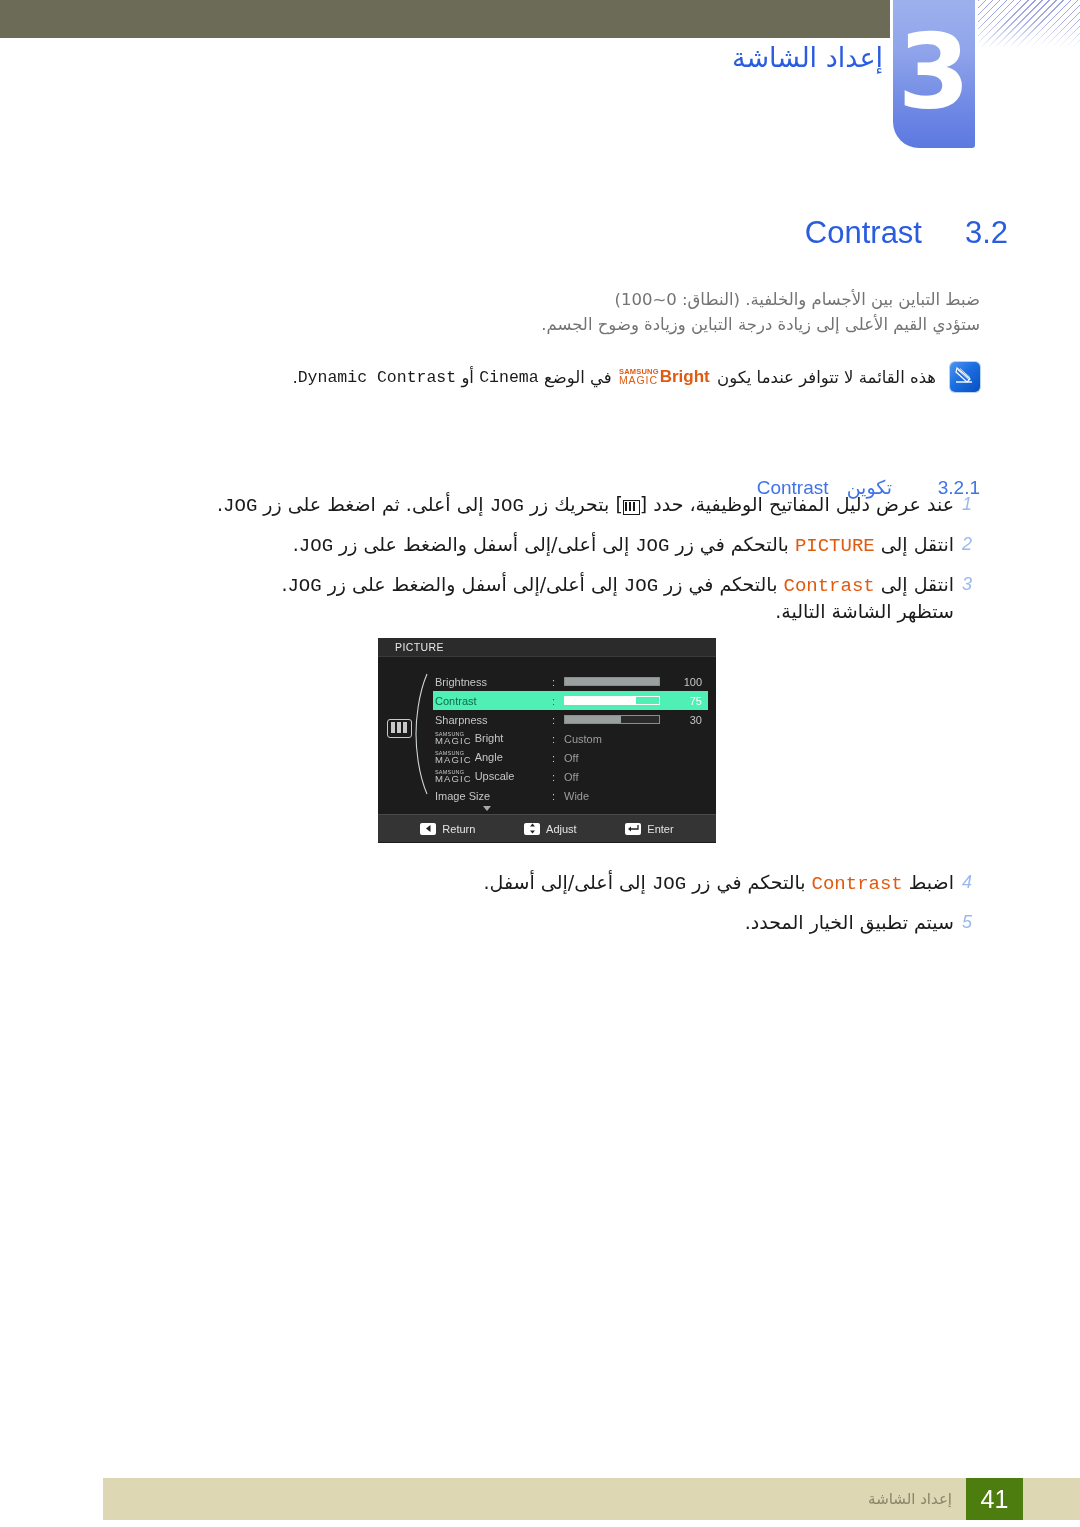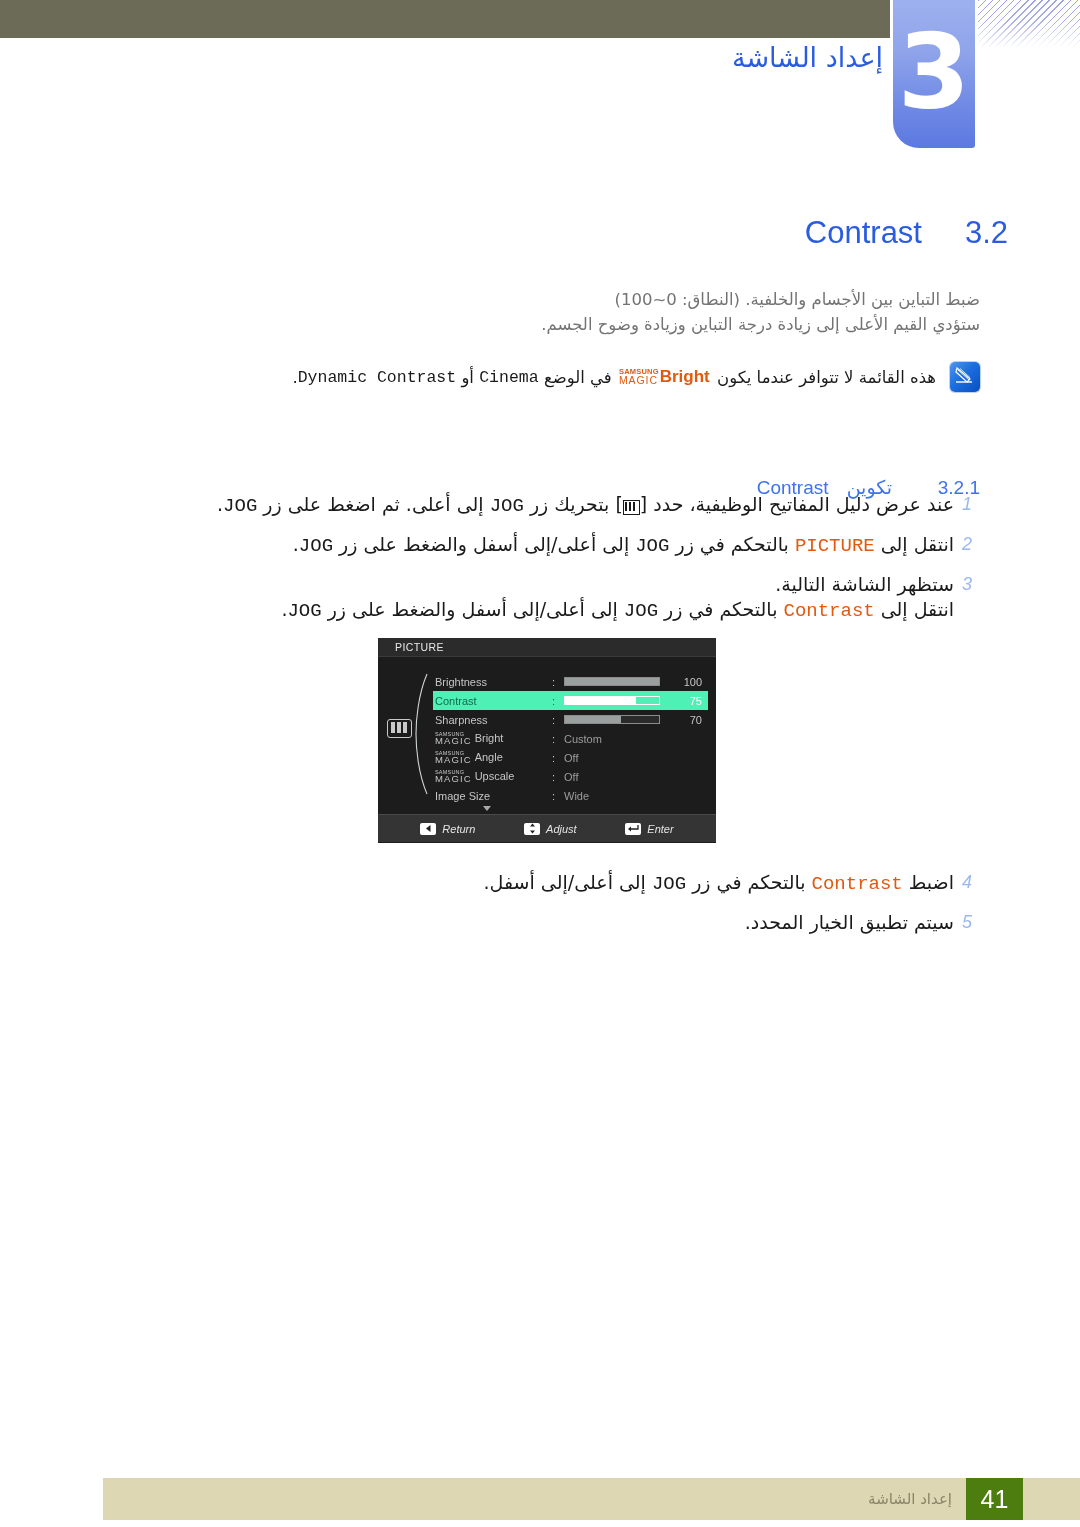--- a/index.html
+++ b/index.html
@@ -397,21 +397,20 @@
   }
   .osd-footer {
     height: 28px;
     background: #343434;
     border-top: 1px solid #4a4a4a;
     display: flex;
     align-items: center;
     justify-content: space-around;
     padding: 0 18px;
     box-sizing: border-box;
-    font-style: italic;
   }
   .osd-fbtn {
     display: flex;
     align-items: center;
     gap: 6px;
     color: #e4e4e4;
     font-size: 11px;
   }
   .osd-fkey {
     width: 16px;
@@ -527,22 +526,22 @@
     </div>
     <div class="step">
       <div class="step-num">2</div>
       <div class="step-body">
         <div class="sline"><span>انتقل إلى </span><span class="ltr lat orange">PICTURE</span><span> بالتحكم في زر </span><span class="ltr lat">JOG</span><span> إلى أعلى/إلى أسفل والضغط على زر </span><span class="ltr lat">JOG</span><span>.</span></div>
       </div>
     </div>
     <div class="step">
       <div class="step-num">3</div>
       <div class="step-body">
+        <div class="sline"><span>انتقل إلى </span><span class="ltr lat orange">Contrast</span><span> بالتحكم في زر </span><span class="ltr lat">JOG</span><span> إلى أعلى/إلى أسفل والضغط على زر </span><span class="ltr lat">JOG</span><span>.</span></div>
         <div class="sline"><span>ستظهر الشاشة التالية.</span></div>
-        <div class="sline"><span>انتقل إلى </span><span class="ltr lat orange">Contrast</span><span> بالتحكم في زر </span><span class="ltr lat">JOG</span><span> إلى أعلى/إلى أسفل والضغط على زر </span><span class="ltr lat">JOG</span><span>.</span></div>
       </div>
     </div>
   </div>
 
 <div class="osd">
   <div class="osd-titlebar">
     <span>PICTURE</span>
   </div>
   <div class="osd-body">
     <div class="osd-sideicon">
@@ -569,21 +568,21 @@
             <div class="osd-bar-fill" style="width: 75%;"></div>
           </div>
           <div class="osd-value">75</div>
         </div>
         <div class="osd-row">
           <div class="osd-label">Sharpness</div>
           <div class="osd-colon">:</div>
           <div class="osd-bar">
             <div class="osd-bar-fill" style="width: 60%;"></div>
           </div>
-          <div class="osd-value">70</div>
+          <div class="osd-value">30</div>
         </div>
         <div class="osd-row">
           <div class="osd-label">
             <span class="osd-magic">
               <span class="osd-magic-stack">
                 <span class="osd-magic-samsung">SAMSUNG</span>
                 <span class="osd-magic-magic">MAGIC</span>
               </span>
               <span class="osd-magic-word">Bright</span>
             </span>

